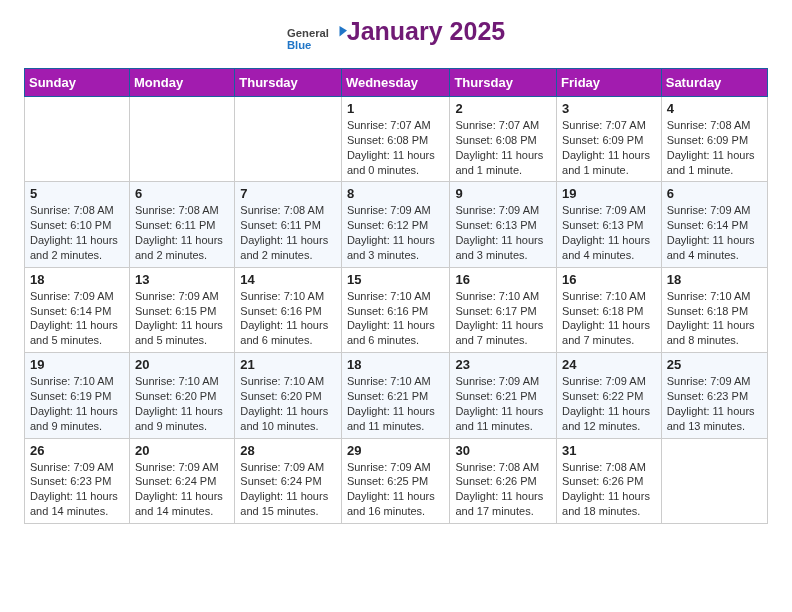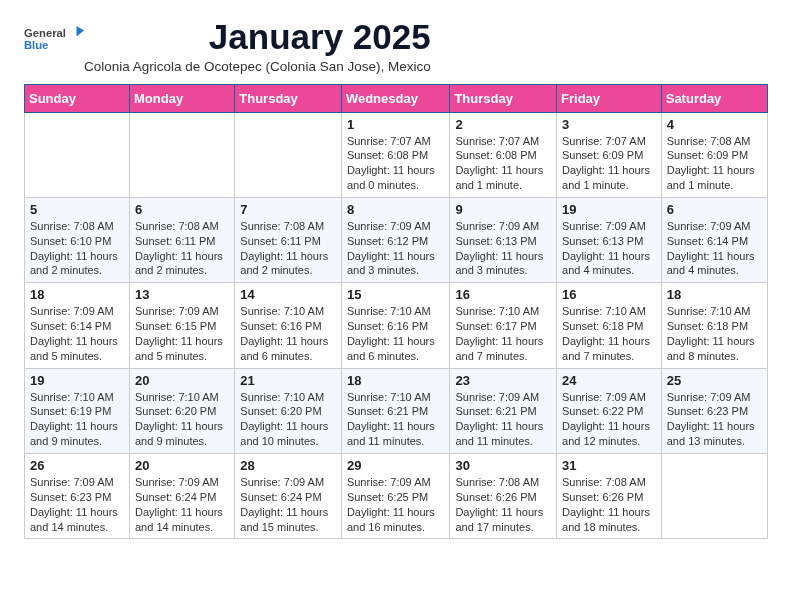--- a/index.html
+++ b/index.html
@@ -11,49 +11,49 @@
       padding: 0;
     }
     .page {
       width: 792px;
       background: #fff;
       padding: 18px 24px 18px 24px;
     }
     .header {
       display: flex;
       align-items: flex-start;
-      justify-content: flex-start;
+      justify-content: center;
       margin-bottom: 6px;
     }
     .logo {
       display: flex;
       align-items: center;
       gap: 4px;
     }
     .title-block {
       text-align: right;
     }
     .month-title {
-      font-size: 35px;
+      font-size: 25px;
       font-weight: bold;
-      color: #0f172a;
+      color: #701a75;
       line-height: 1.1;
     }
     .subtitle {
       font-size: 13.5px;
       color: #333;
       margin-top: 2px;
     }
     .calendar {
       width: 100%;
       border-collapse: collapse;
       margin-top: 10px;
     }
     .calendar th {
-      background: #ec4899;
+      background: #a21caf;
       color: #fff;
       font-size: 13px;
       font-weight: bold;
       padding: 6px 4px;
       text-align: left;
       border: 1px solid #1a5fa0;
     }
     .calendar td {
       border: 1px solid #ccc;
       vertical-align: top;
@@ -90,21 +90,20 @@
   <div class="header">
     <div class="logo">
     <svg width="60" height="40" viewBox="0 0 80 40" xmlns="http://www.w3.org/2000/svg">
       <text x="0" y="18" font-size="15" font-weight="bold" fill="#444" font-family="Arial">General</text>
       <text x="0" y="35" font-size="15" font-weight="bold" fill="#2176c7" font-family="Arial">Blue</text>
       <polygon points="70,4 80,10 70,18" fill="#2176c7"></polygon>
     </svg>
   </div>
     <div class="title-block">
       <div class="month-title">January 2025</div>
-      <div class="subtitle">Colonia Agricola de Ocotepec (Colonia San Jose), Mexico</div>
     </div>
   </div>
 
   <table class="calendar">
     <thead>
       <tr>
       <th>Sunday</th>
           <th>Monday</th>
           <th>Thursday</th>
           <th>Wednesday</th>

